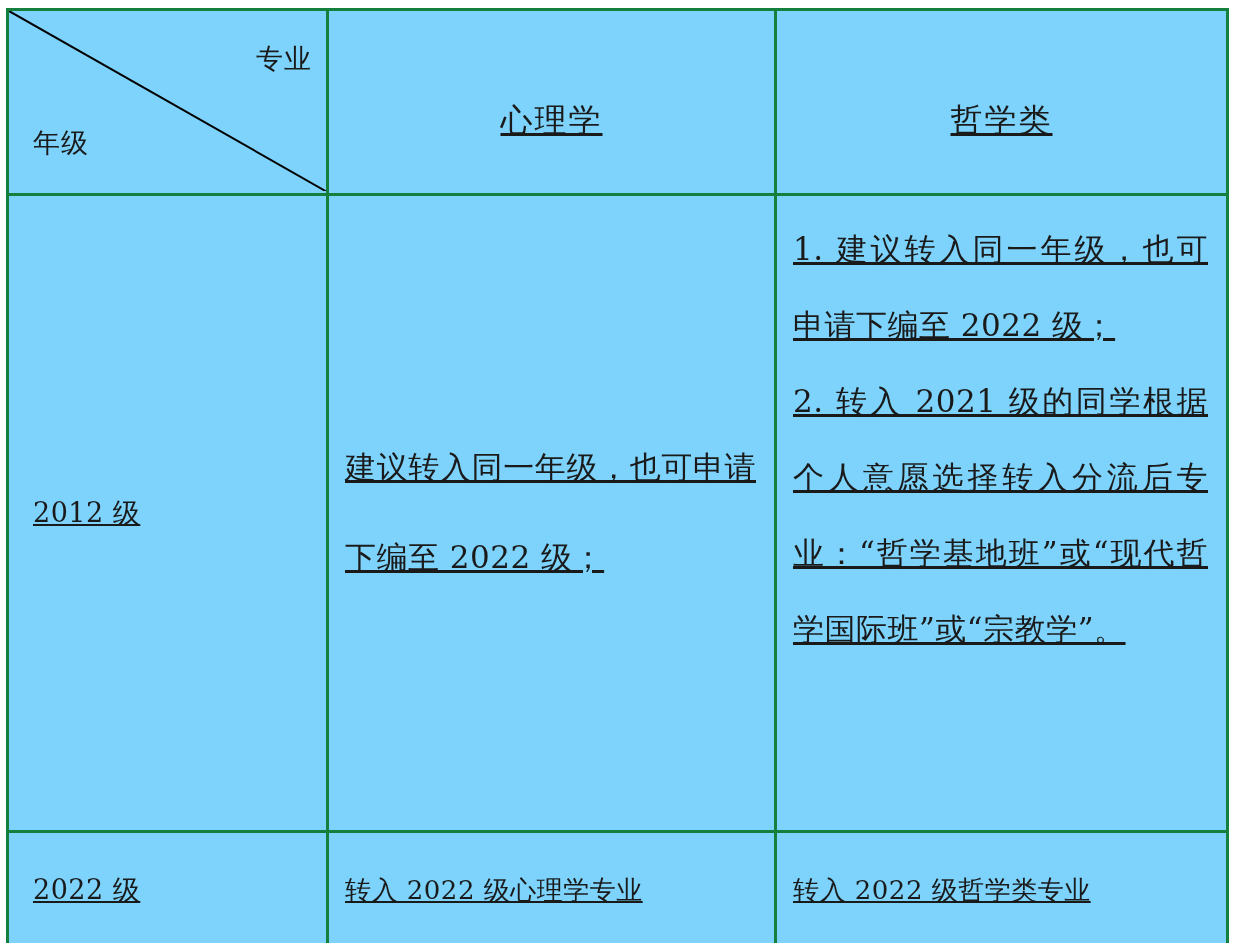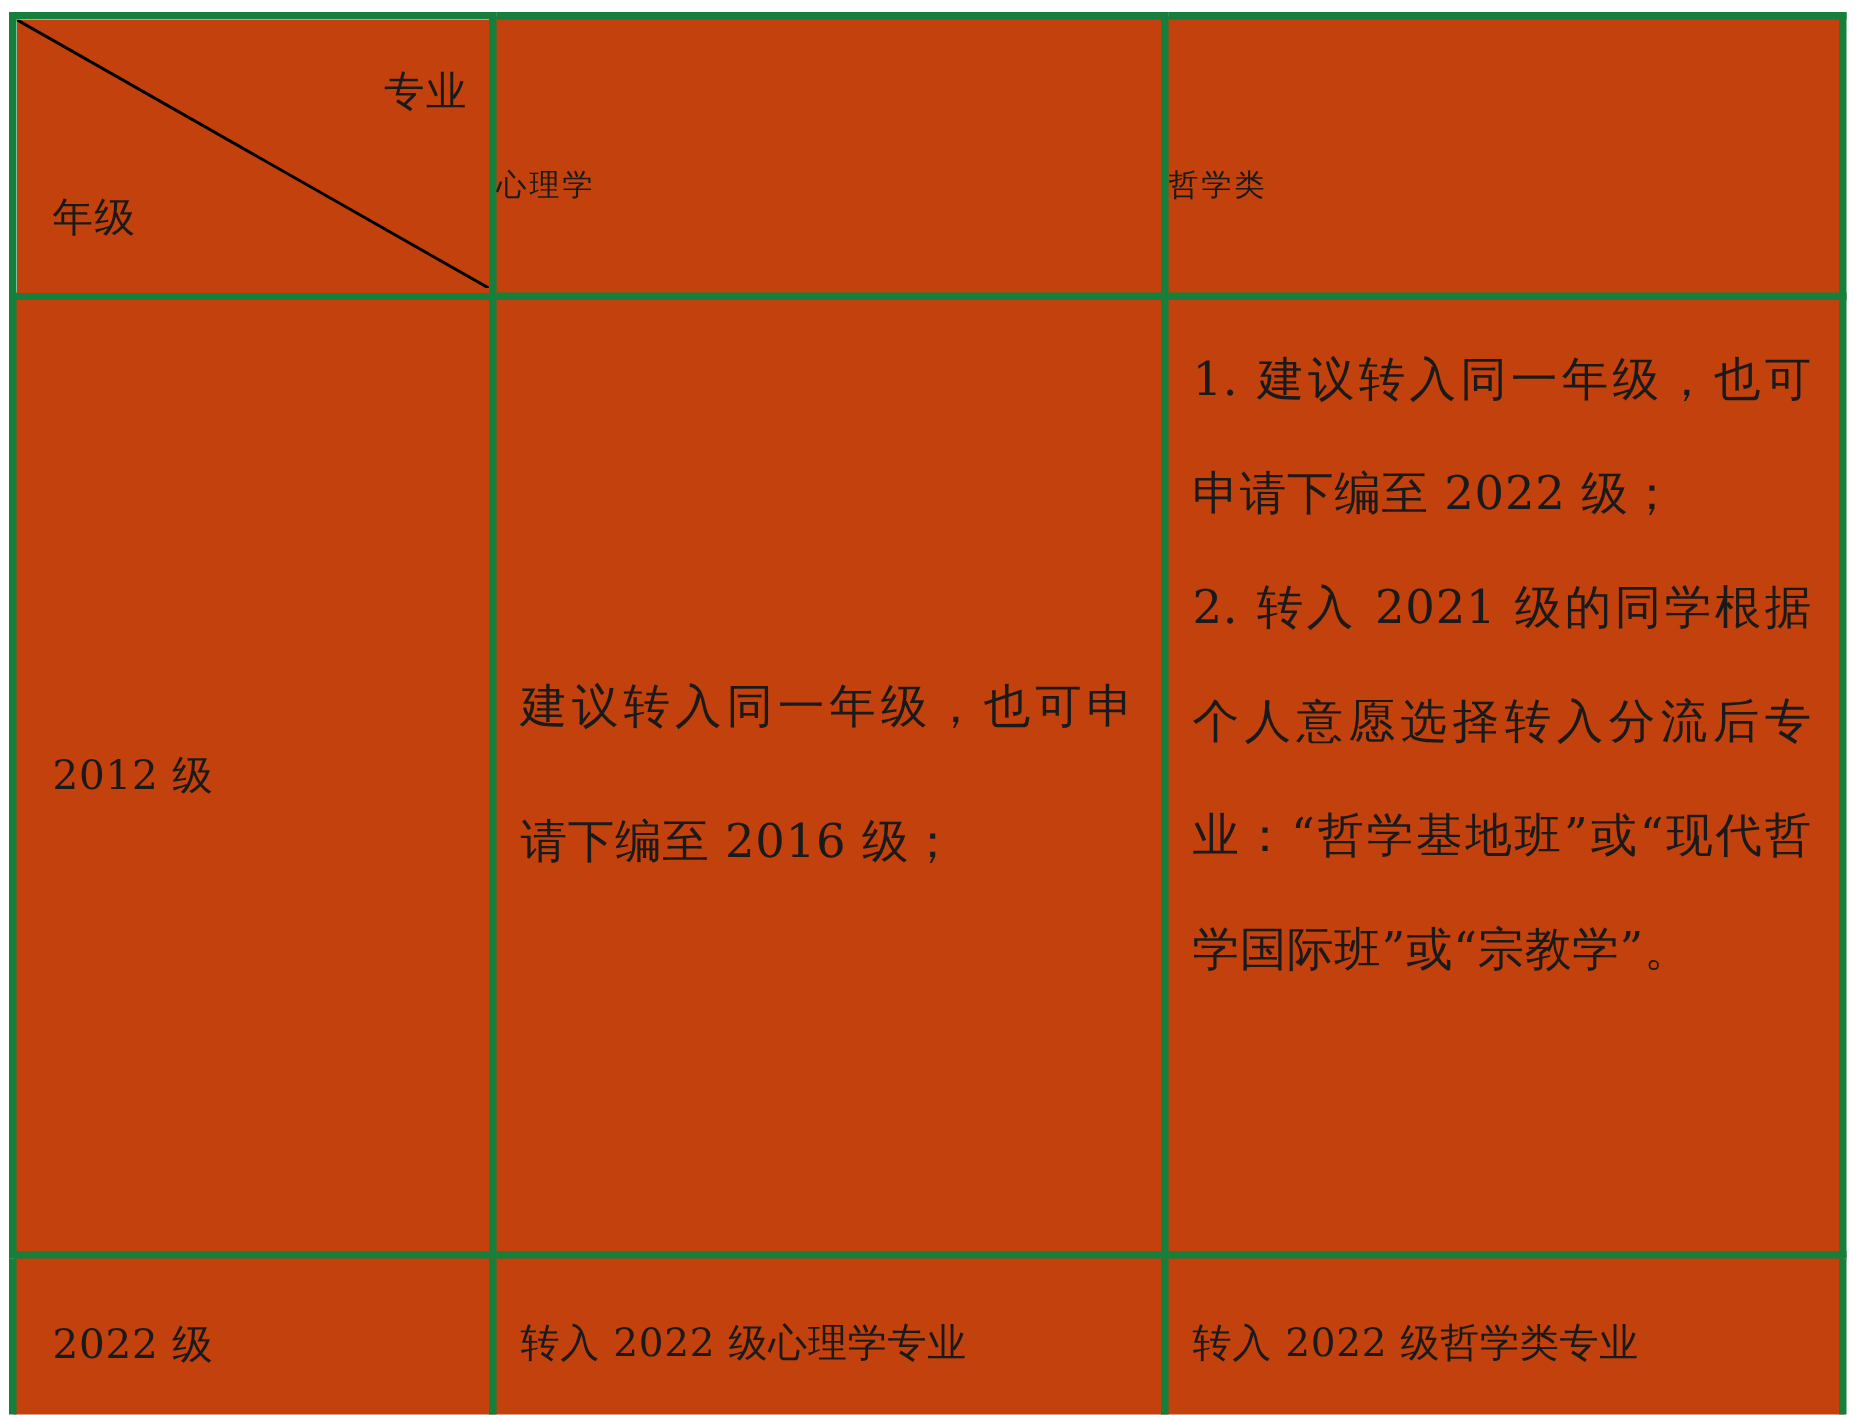--- a/index.html
+++ b/index.html
@@ -23,24 +23,25 @@
   }
 
   table.grid {
     border-collapse: collapse;
     table-layout: fixed;
     width: 1220px;
     margin: 8px 0 0 6px;
   }
 
   table.grid td {
-    border: 5px solid #15803d;
+    border: 3px solid #15803d;
     vertical-align: middle;
     padding: 0;
-    background: #c2410c;
+    background: #7dd3fc;
+    text-decoration: underline;
   }
 
   
   col.c-grade { width: 320px; }
   col.c-psy   { width: 448px; }
   col.c-phi   { width: 452px; }
 
   
   .hdr-corner {
     position: relative;
@@ -63,21 +64,22 @@
     position: absolute;
     bottom: 32px;
     left: 24px;
     font-size: 27px;
     letter-spacing: 1px;
     white-space: nowrap;
     margin-top: 12px;
   }
 
   .hdr-title {
-    font-size: 20px;
+    text-align: center;
+    font-size: 32px;
     letter-spacing: 2px;
     height: 182px;
     vertical-align: top;
     padding-top: 38px !important;
     box-sizing: border-box;
   }
 
   
   .cell-grade {
     font-size: 27px;
@@ -136,21 +138,21 @@
           </svg>
           <span class="lbl-col">专业</span>
           <span class="lbl-row">年级</span>
         </td>
         <td class="hdr-title">心理学</td>
         <td class="hdr-title">哲学类</td>
       </tr>
 
       <tr class="row-2021">
         <td class="cell-grade">2012 级</td>
-        <td class="cell-text psy">建议转入同一年级，也可申请下编至 2016 级；</td>
+        <td class="cell-text psy">建议转入同一年级，也可申请下编至 2022 级；</td>
         <td class="cell-text phi">
           <p>1. 建议转入同一年级，也可申请下编至 2022 级；</p>
           <p>2. 转入 2021 级的同学根据个人意愿选择转入分流后专业：“哲学基地班”或“现代哲学国际班”或“宗教学”。</p>
         </td>
       </tr>
 
       <tr class="row-2022">
         <td class="cell-grade">2022 级</td>
         <td class="cell-text">转入 2022 级心理学专业</td>
         <td class="cell-text">转入 2022 级哲学类专业</td>

